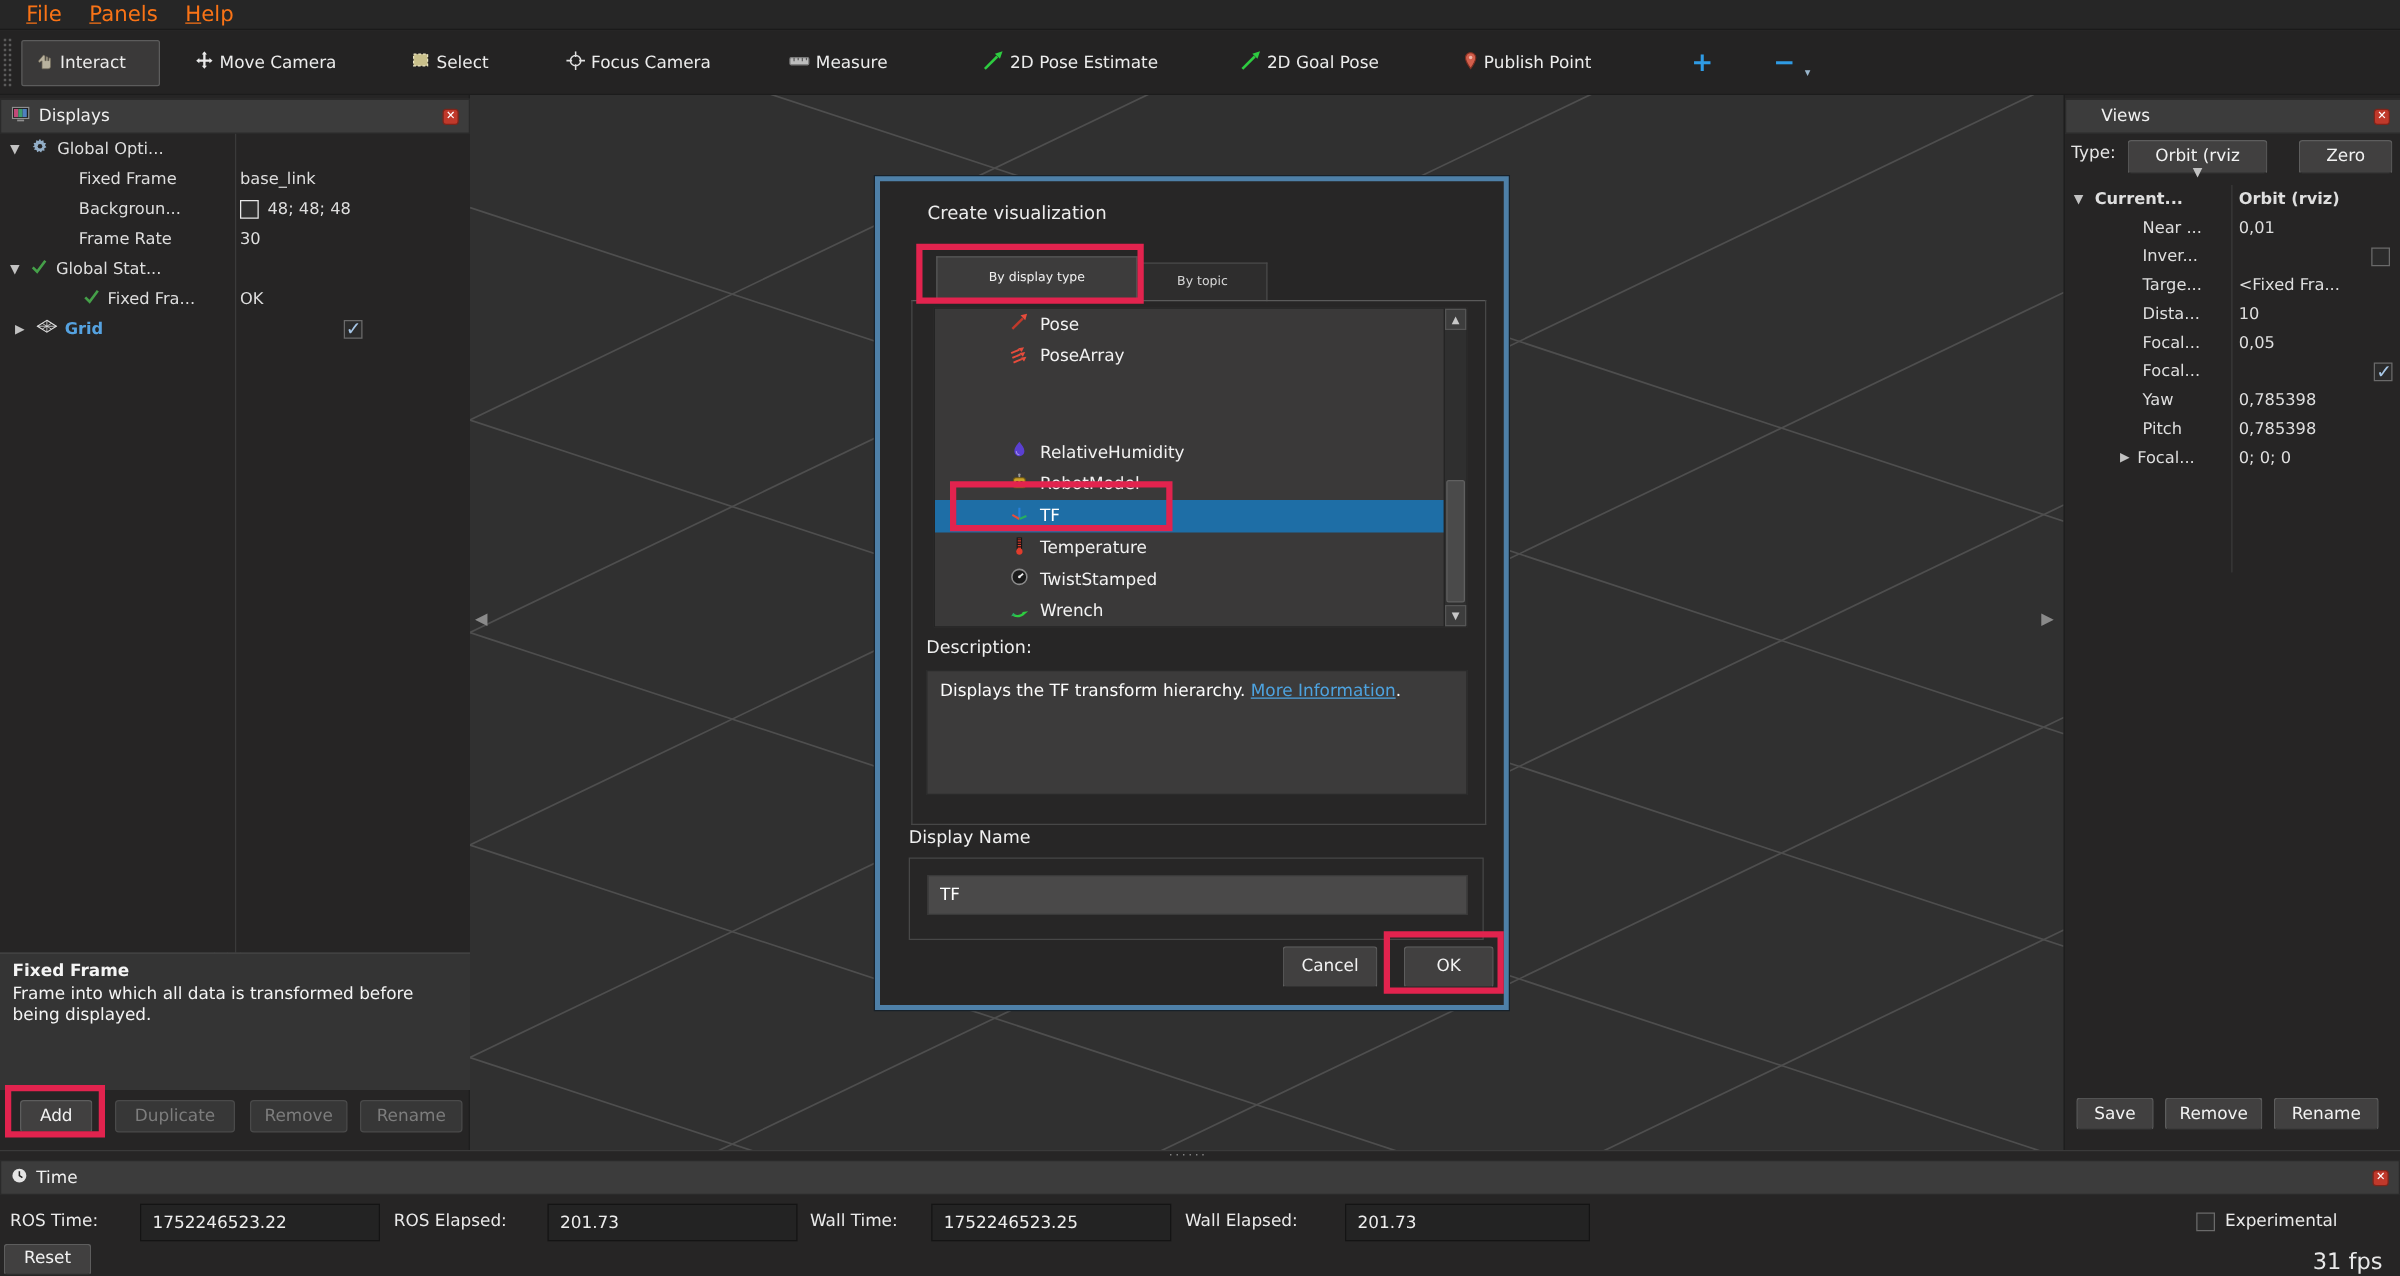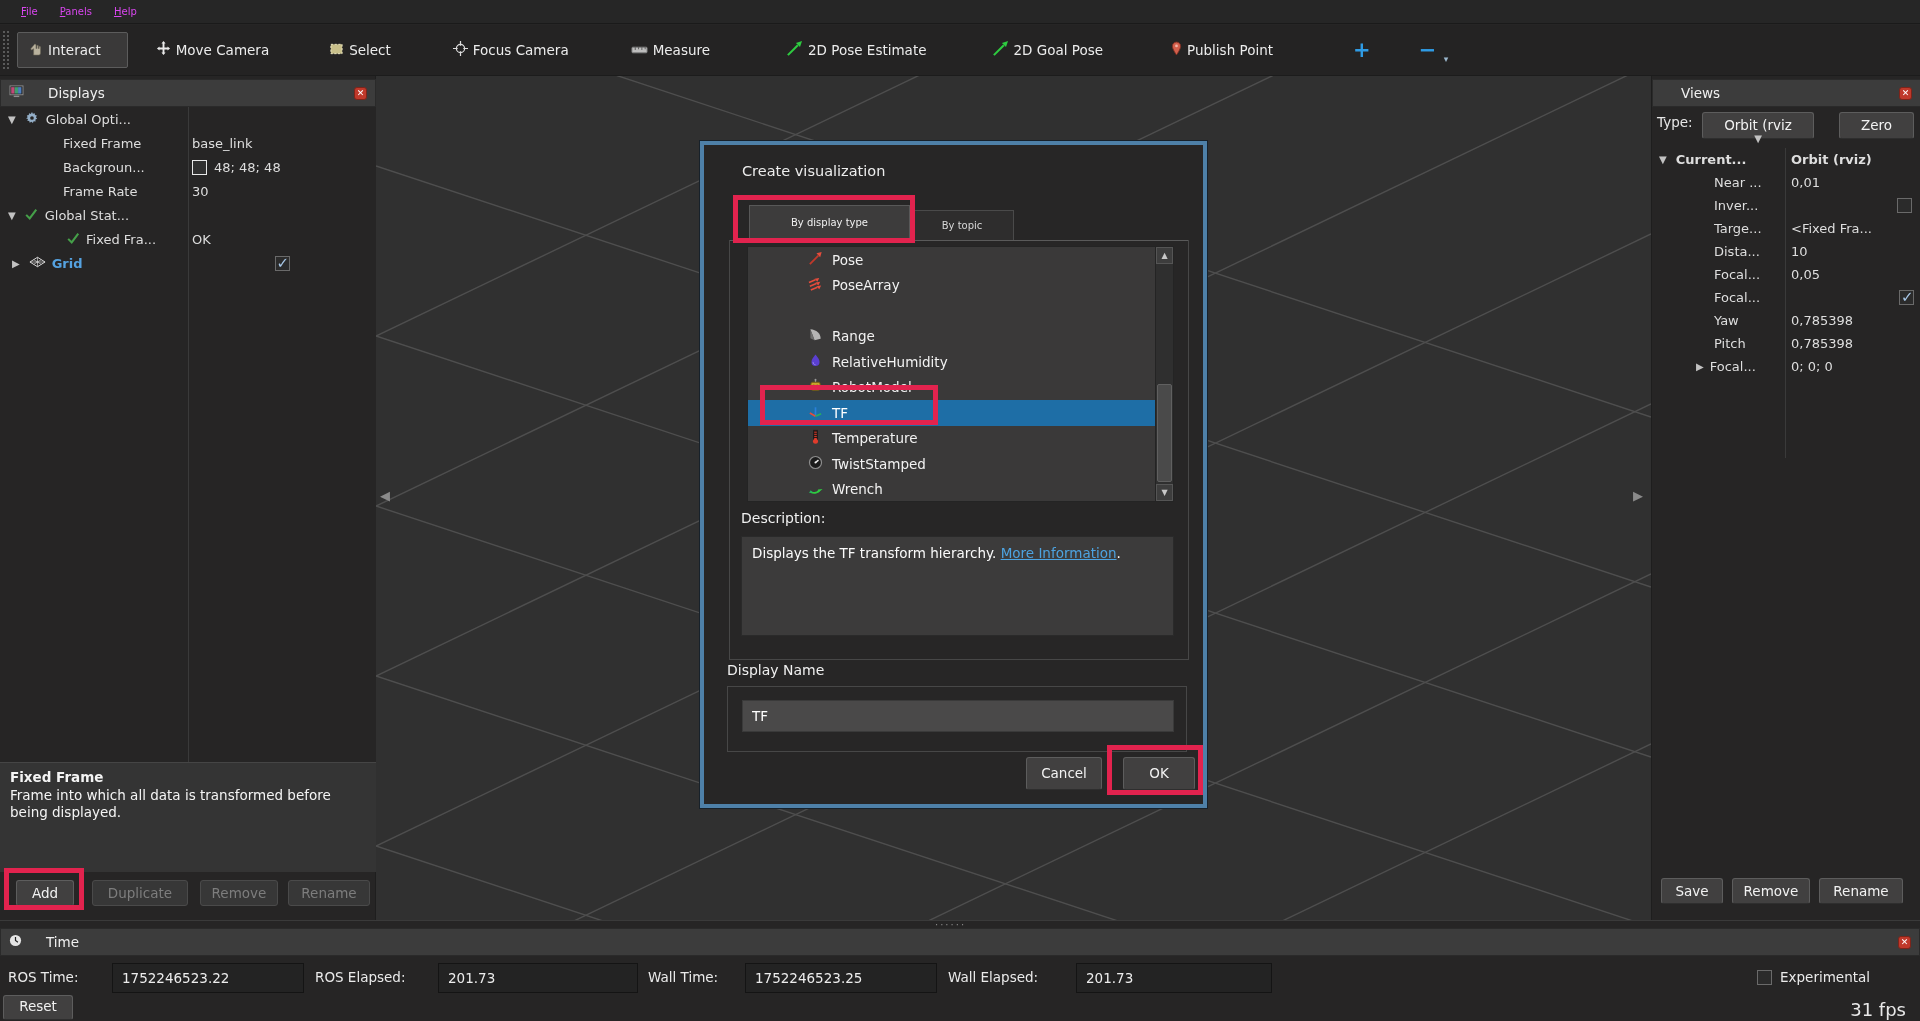--- a/index.html
+++ b/index.html
@@ -6,38 +6,38 @@
   html,body { background:#1b1b1b; }
   #app {
     position:relative; width:1920px; height:1021px; overflow:hidden;
     background:#262525; font-family:"DejaVu Sans","Liberation Sans",sans-serif;
     font-size:13px; color:#e6e6e6; cursor:default;
   }
   .abs { position:absolute; }
 
   
   #menubar { left:0; top:0; width:1920px; height:24px; background:#262626; border-bottom:1px solid #1a1a1a; display:flex; align-items:center; padding-left:12px; gap:4px; }
-  .menu-item { padding:3px 9px; color:#d946ef; font-size:10px; }
+  .menu-item { padding:3px 9px; color:#f97316; font-size:17px; }
   .menu-item::first-letter { text-decoration:underline; }
   #toolbar { left:0; top:25px; width:1920px; height:51px; background:#242323; border-bottom:1px solid #1c1c1c; display:flex; align-items:center; }
   #tool-drag { width:6px; height:38px; margin-left:3px; border-left:2px dotted #5a5a5a; border-right:2px dotted #5a5a5a; }
   .tool { display:flex; align-items:center; gap:5px; color:#ececec; font-size:13.5px; white-space:nowrap; padding:9px 10px; }
   .tool.active { background:#3a3939; border:1px solid #5c5c5c; border-radius:2px; margin-left:8px; padding:8px 26px 8px 10px; }
   .tool svg { flex:0 0 auto; }
   .tb-plus { color:#2f9be4; font-size:21px; font-weight:bold; margin-left:60px; padding:0 10px; }
   .tb-minus { color:#2f9be4; font-size:21px; font-weight:bold; margin-left:28px; padding:0 10px; position:relative; }
   .tb-minus .caret { position:absolute; right:-2px; bottom:-2px; font-size:9px; color:#9ab6cc; }
 
   
   #viewport { left:376px; top:76px; width:1275px; height:844px; background:#303030; overflow:hidden; }
   #viewport svg line { stroke:#4e4e4e; stroke-width:1.4; }
   .edge-arrow { color:#8a8a8a; font-size:13px; z-index:30; }
 
   
-  .panel-header { background:#3c3c3c; border:1px solid #2a2a2a; display:flex; align-items:center; padding:0 8px; gap:24px; font-size:13.5px; color:#f0f0f0; }
+  .panel-header { background:#3c3c3c; border:1px solid #2a2a2a; display:flex; align-items:center; padding:0 8px; gap:7px; font-size:13.5px; color:#f0f0f0; }
   .close-btn { width:13px; height:13px; background:#c0392b; border:1px solid #7e241a; border-radius:3px; color:#fff; font-size:9px; line-height:11px; text-align:center; font-weight:bold; }
   .tree-row { position:absolute; height:24px; display:flex; align-items:center; color:#dedede; }
   .tw { color:#c2c2c2; font-size:10px; }
   .cb { width:15px; height:15px; background:#2b2b2b; border:1px solid #6a6a6a; position:relative; }
   .cb.checked::after { content:"✓"; position:absolute; left:1px; top:-3px; font-size:15px; color:#a8c8e8; }
 
   
   #displays-panel { left:0; top:76px; width:376px; height:844px; background:#262525; border-right:1px solid #1e1e1e; }
   #displays-header { position:absolute; left:0; top:3px; width:376px; height:28px; }
   #displays-tree { position:absolute; left:0; top:31px; width:376px; height:680px; background:#262525; }
@@ -344,27 +344,20 @@
                   <path d="M3 15l7-3"></path>
                 </g>
                 <g fill="#e74c3c">
                   <path d="M7 2.8L12 2l-2 4z"></path>
                   <path d="M8 6.8L13 6l-2 4z"></path>
                   <path d="M9 10.8L14 10l-2 4z"></path>
                 </g>
               </svg></span>
           <span>PoseArray</span>
         </div>
-        <div class="litem" style="top:76.5px">
-          <span><svg width="15" height="15" viewBox="0 0 16 16">
-                <path d="M2.5 2.5C9 3 13.5 7 13.5 12.5L7 14z" fill="#b5b5b5"></path>
-                <path d="M2.5 2.5L7 14l-4.5-2z" fill="#6f6f6f"></path>
-              </svg></span>
-          <span>Range</span>
-        </div>
         <div class="litem" style="top:102px">
           <span><svg width="15" height="15" viewBox="0 0 16 16">
                 <path d="M8 1.5c2.2 3 4.3 5 4.3 8a4.3 4.3 0 1 1-8.6 0c0-3 2.1-5 4.3-8z" fill="#5a3fd1"></path>
                 <path d="M5.5 9.5a2.5 2.5 0 0 0 2.5 3" stroke="#9b8ae8" fill="none"></path>
               </svg></span>
           <span>RelativeHumidity</span>
         </div>
         <div class="litem" style="top:127.5px">
           <span><svg width="15" height="15" viewBox="0 0 16 16">
                 <path d="M8 1.5v3" stroke="#999" stroke-width="1.4"></path>

